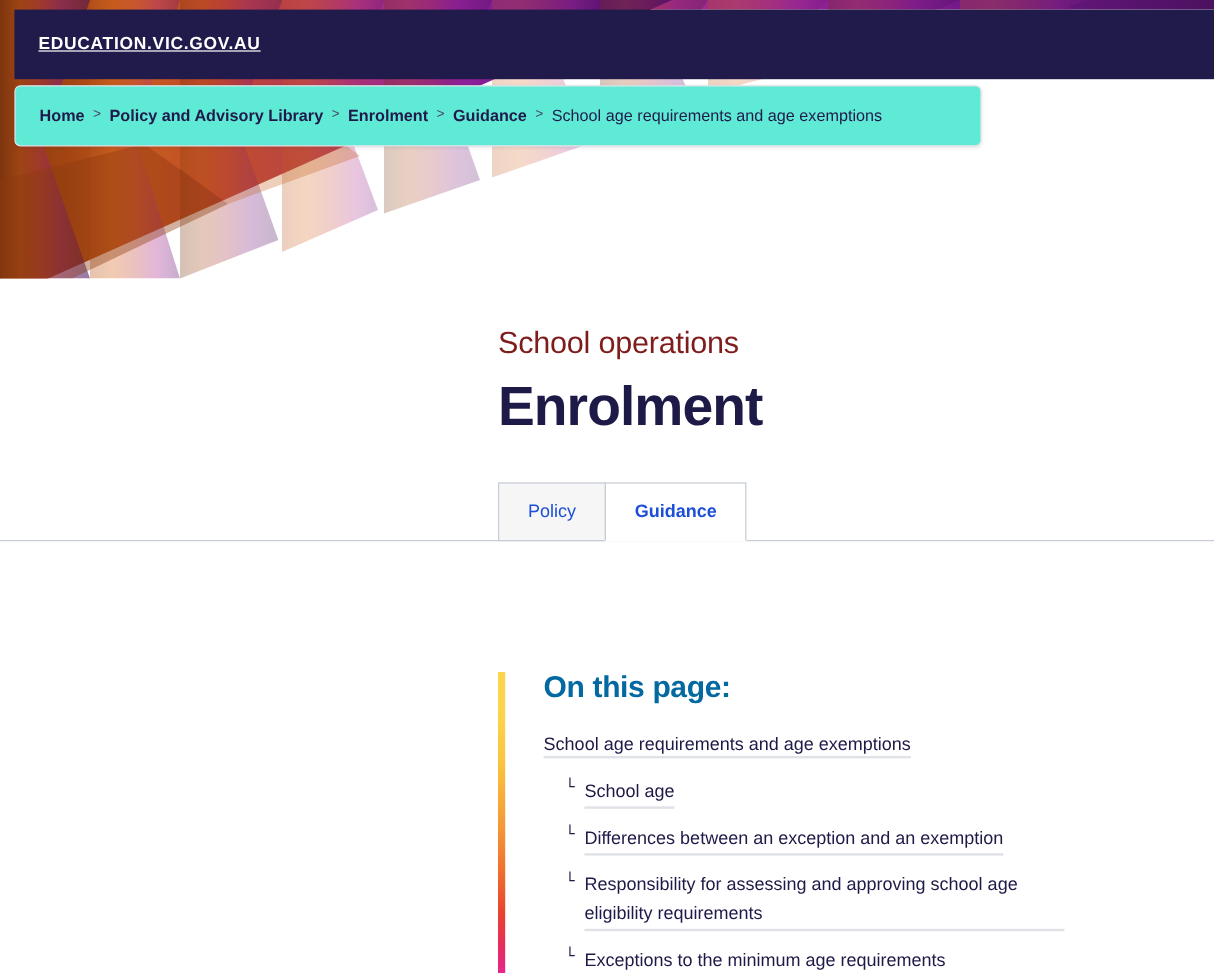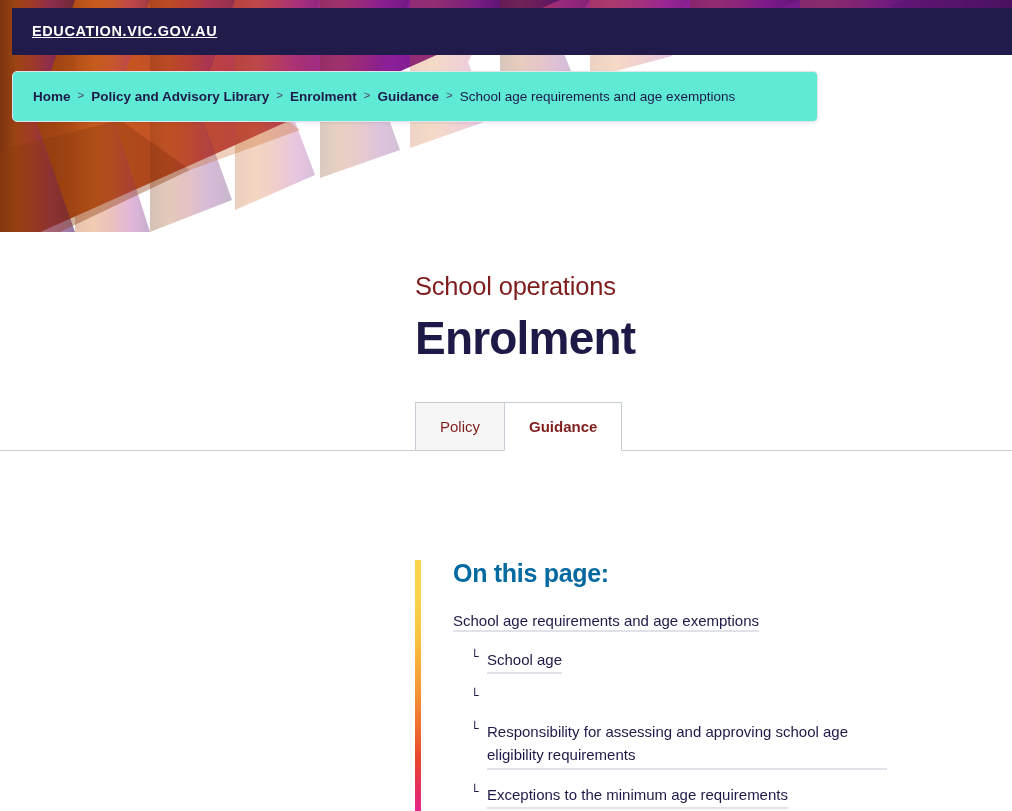--- a/index.html
+++ b/index.html
@@ -32,21 +32,21 @@
     pointer-events: none;
     z-index: 0;
   }
   .hero-deco svg { display: block; width: 1012px; height: 232px; }
 
   
   .site-header {
     position: absolute;
     top: 8px; left: 12px;
     width: 1000px;
-    height: 47px;
+    height: 58px;
     background: #211B4B;
     z-index: 3;
     display: flex;
     align-items: center;
   }
   .site-logo {
     margin-left: 20px;
     color: #ffffff;
     font-size: 14.5px;
     font-weight: bold;
@@ -145,21 +145,21 @@
     align-items: flex-end;
   }
   .tab {
     position: relative;
     height: 49px;
     padding: 0 24px;
     display: flex;
     align-items: center;
     justify-content: center;
     font-size: 15px;
-    color: #7f1d1d;
+    color: #1d4ed8;
     background: #f6f6f7;
     border: 1px solid #c5ccd4;
     border-bottom: 1px solid #c5ccd4;
     cursor: pointer;
     white-space: nowrap;
     text-decoration: none;
     z-index: 1;
   }
   .tab + .tab { margin-left: -1px; }
   .tab.is-active {
@@ -326,20 +326,21 @@
       <a class="otp-link" href="#">School age requirements and age exemptions</a>
     </div>
 
     <div class="otp-sub">
       <span class="otp-elbow">└</span>
       <a class="otp-link" href="#">School age</a>
     </div>
 
     <div class="otp-sub">
       <span class="otp-elbow">└</span>
+      <a class="otp-link" href="#">Differences between an exception and an exemption</a>
     </div>
 
     <div class="otp-sub">
       <span class="otp-elbow">└</span>
       <a class="otp-link" href="#">Responsibility for assessing and approving school age eligibility requirements</a>
     </div>
 
     <div class="otp-sub">
       <span class="otp-elbow">└</span>
       <a class="otp-link" href="#">Exceptions to the minimum age requirements</a>

